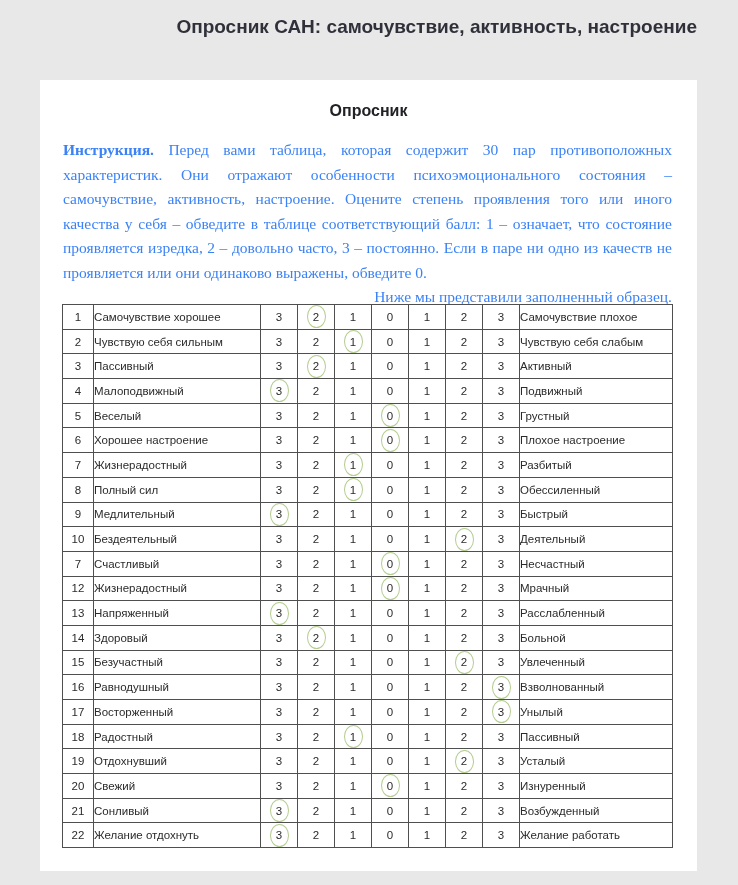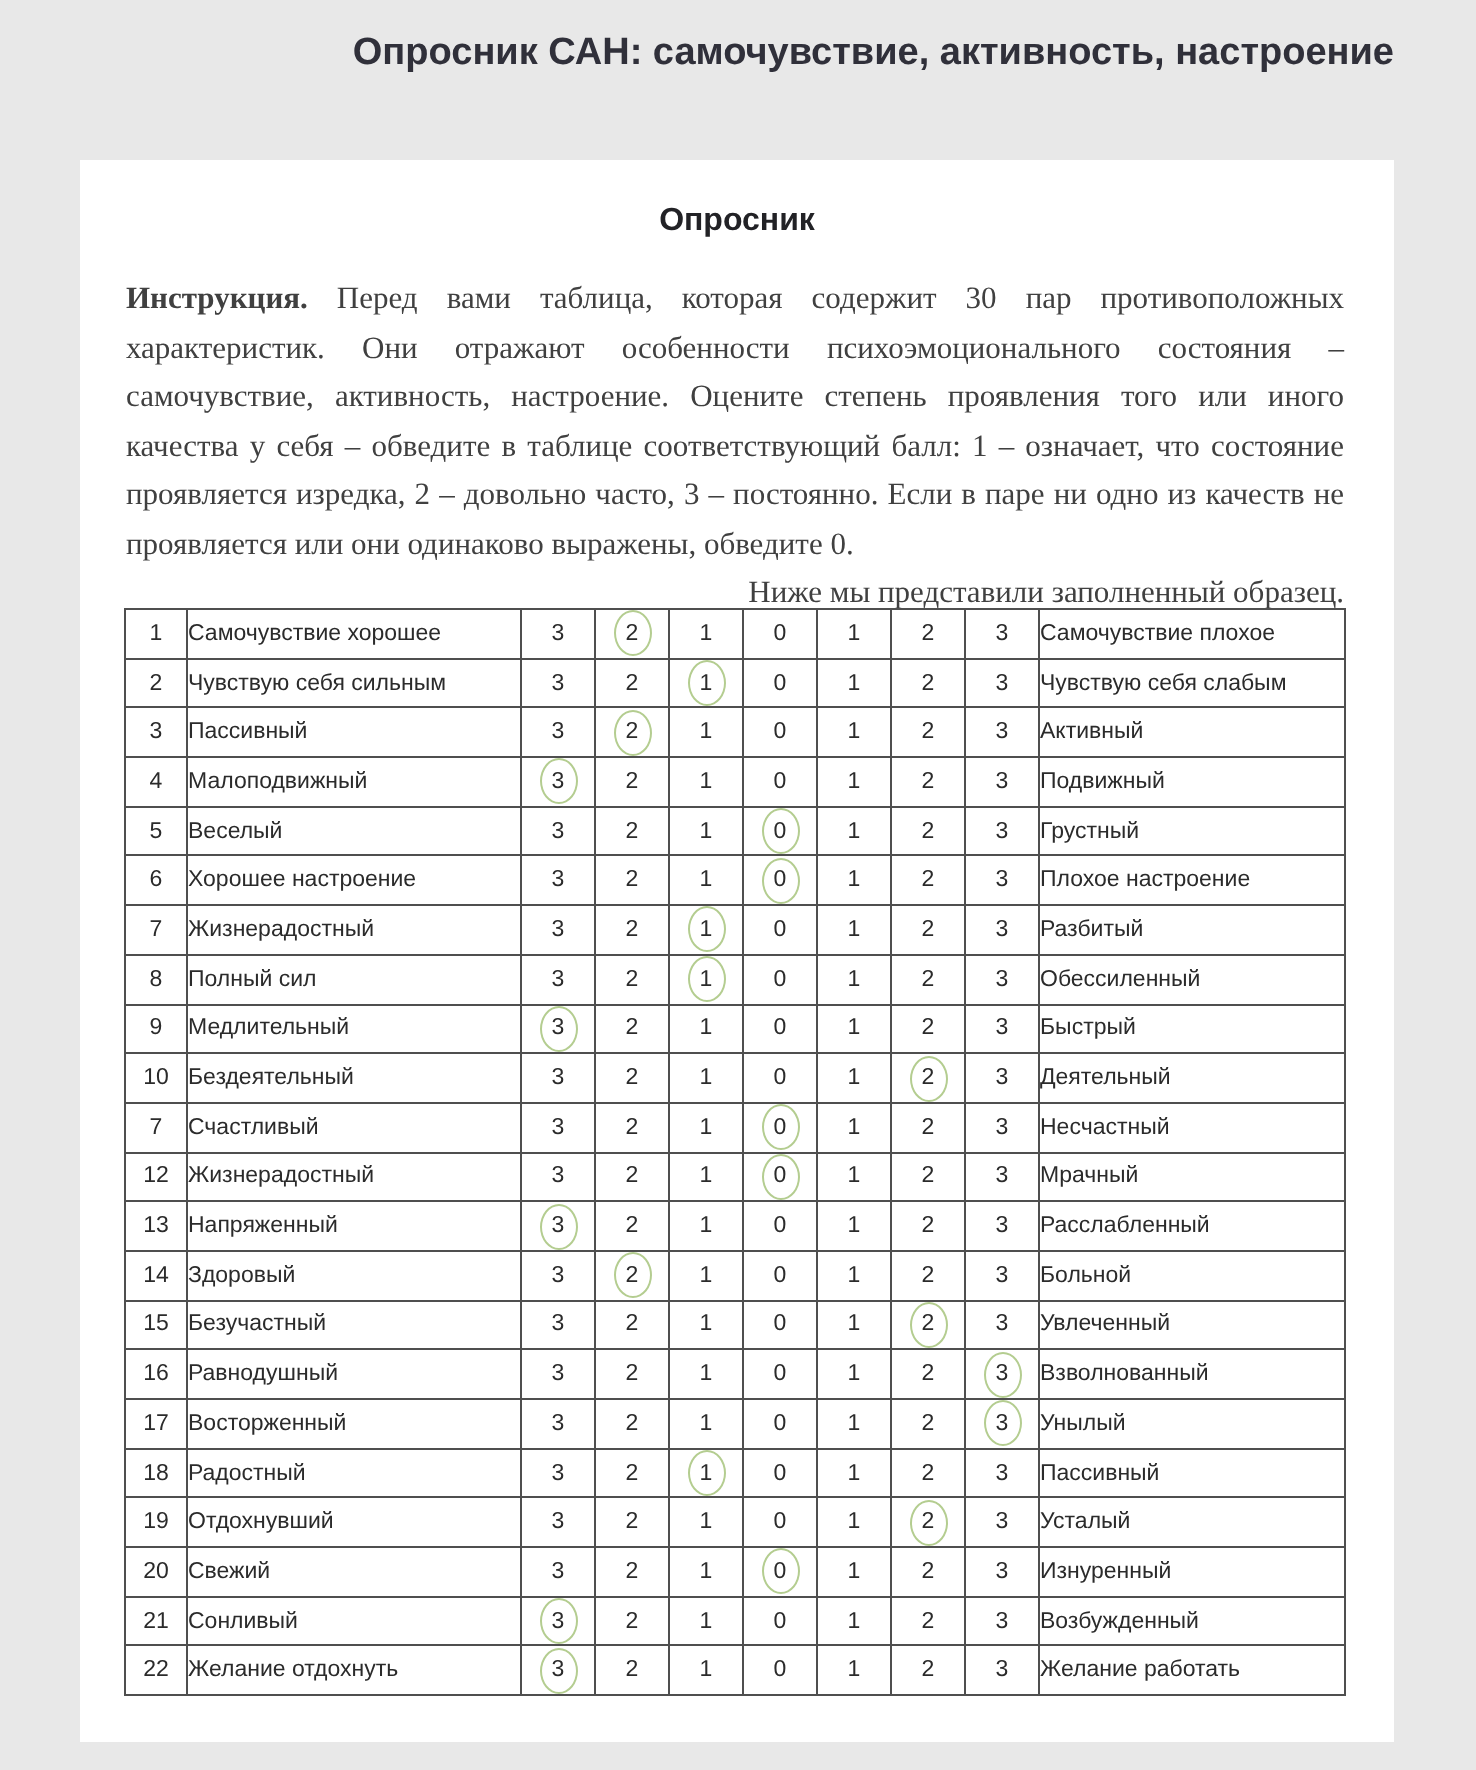--- a/index.html
+++ b/index.html
@@ -30,21 +30,21 @@
     text-align:center;
     font-size:16px;font-weight:bold;
     color:#222226;
   }
   .instruction{
     position:absolute;
     top:58px;left:23px;right:25px;
     font-family:"Liberation Serif",serif;
     font-size:15.5px;
     line-height:24.5px;
-    color:#404040;
+    color:#3b82f6;
     text-align:justify;
   }
   .instruction .lead{font-weight:bold;}
   .instruction .note{text-align:right;}
   table.san{
     position:absolute;
     left:22px;top:224px;
     border-collapse:collapse;
     table-layout:fixed;
     width:610px;

